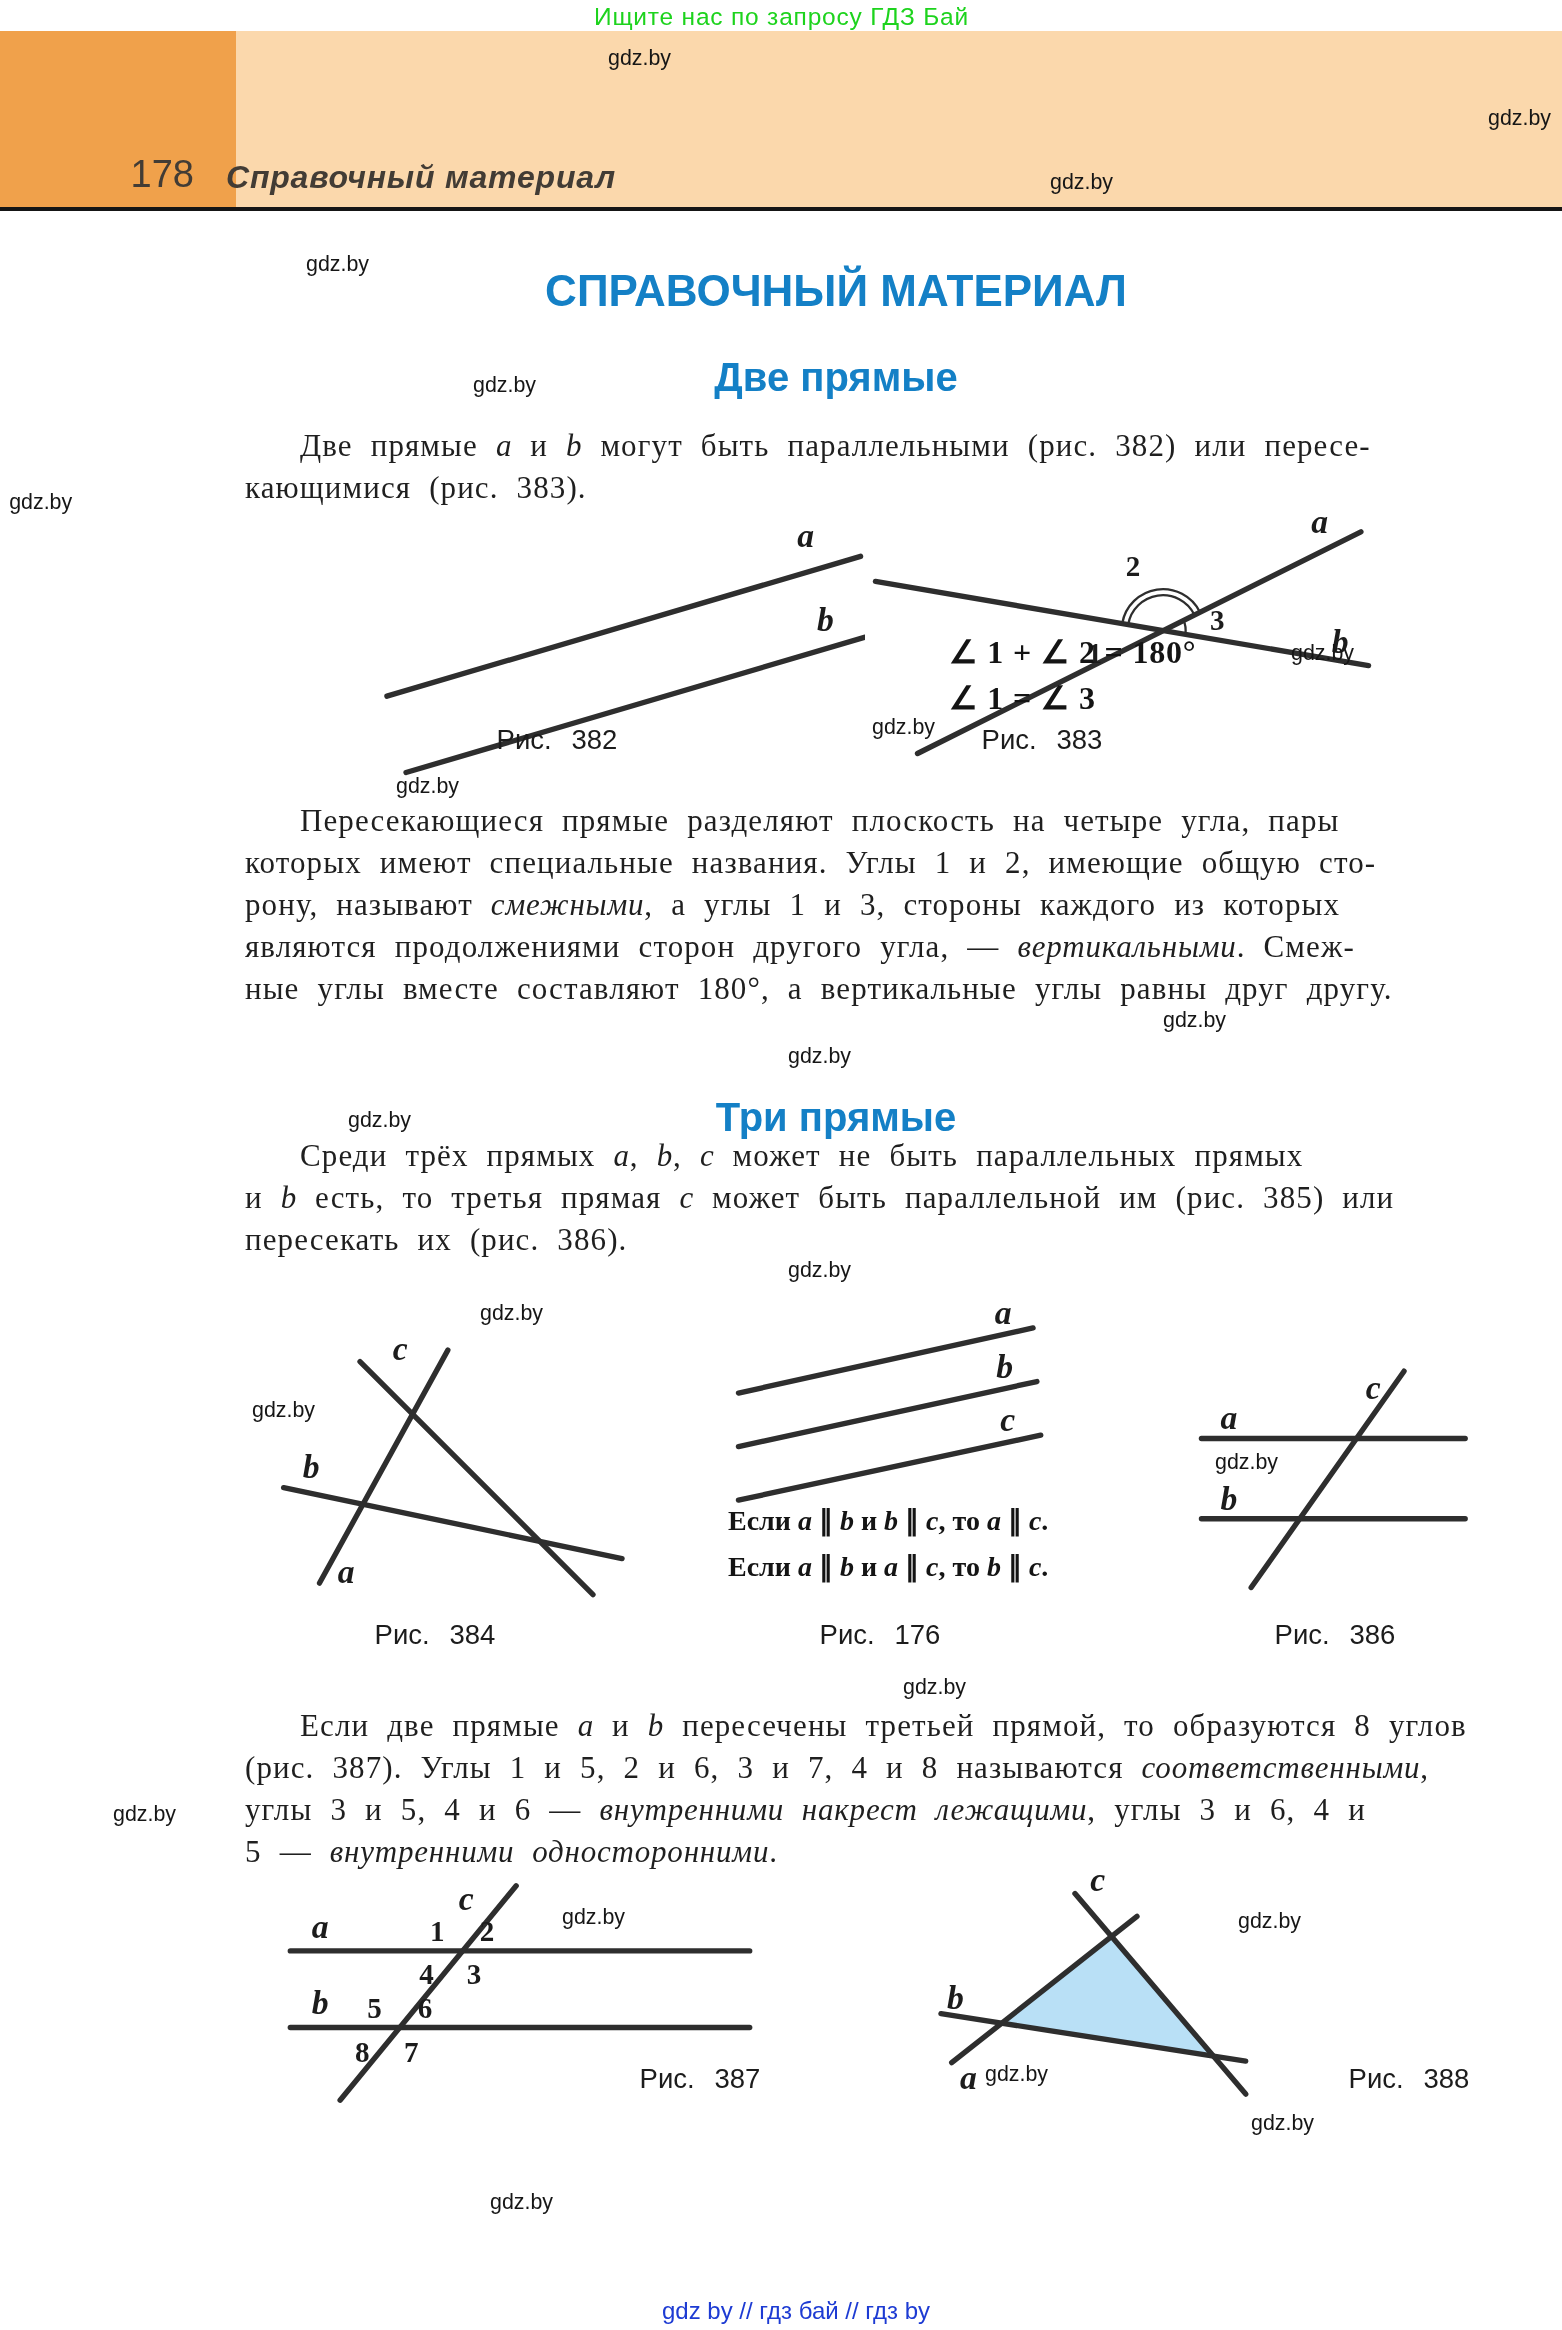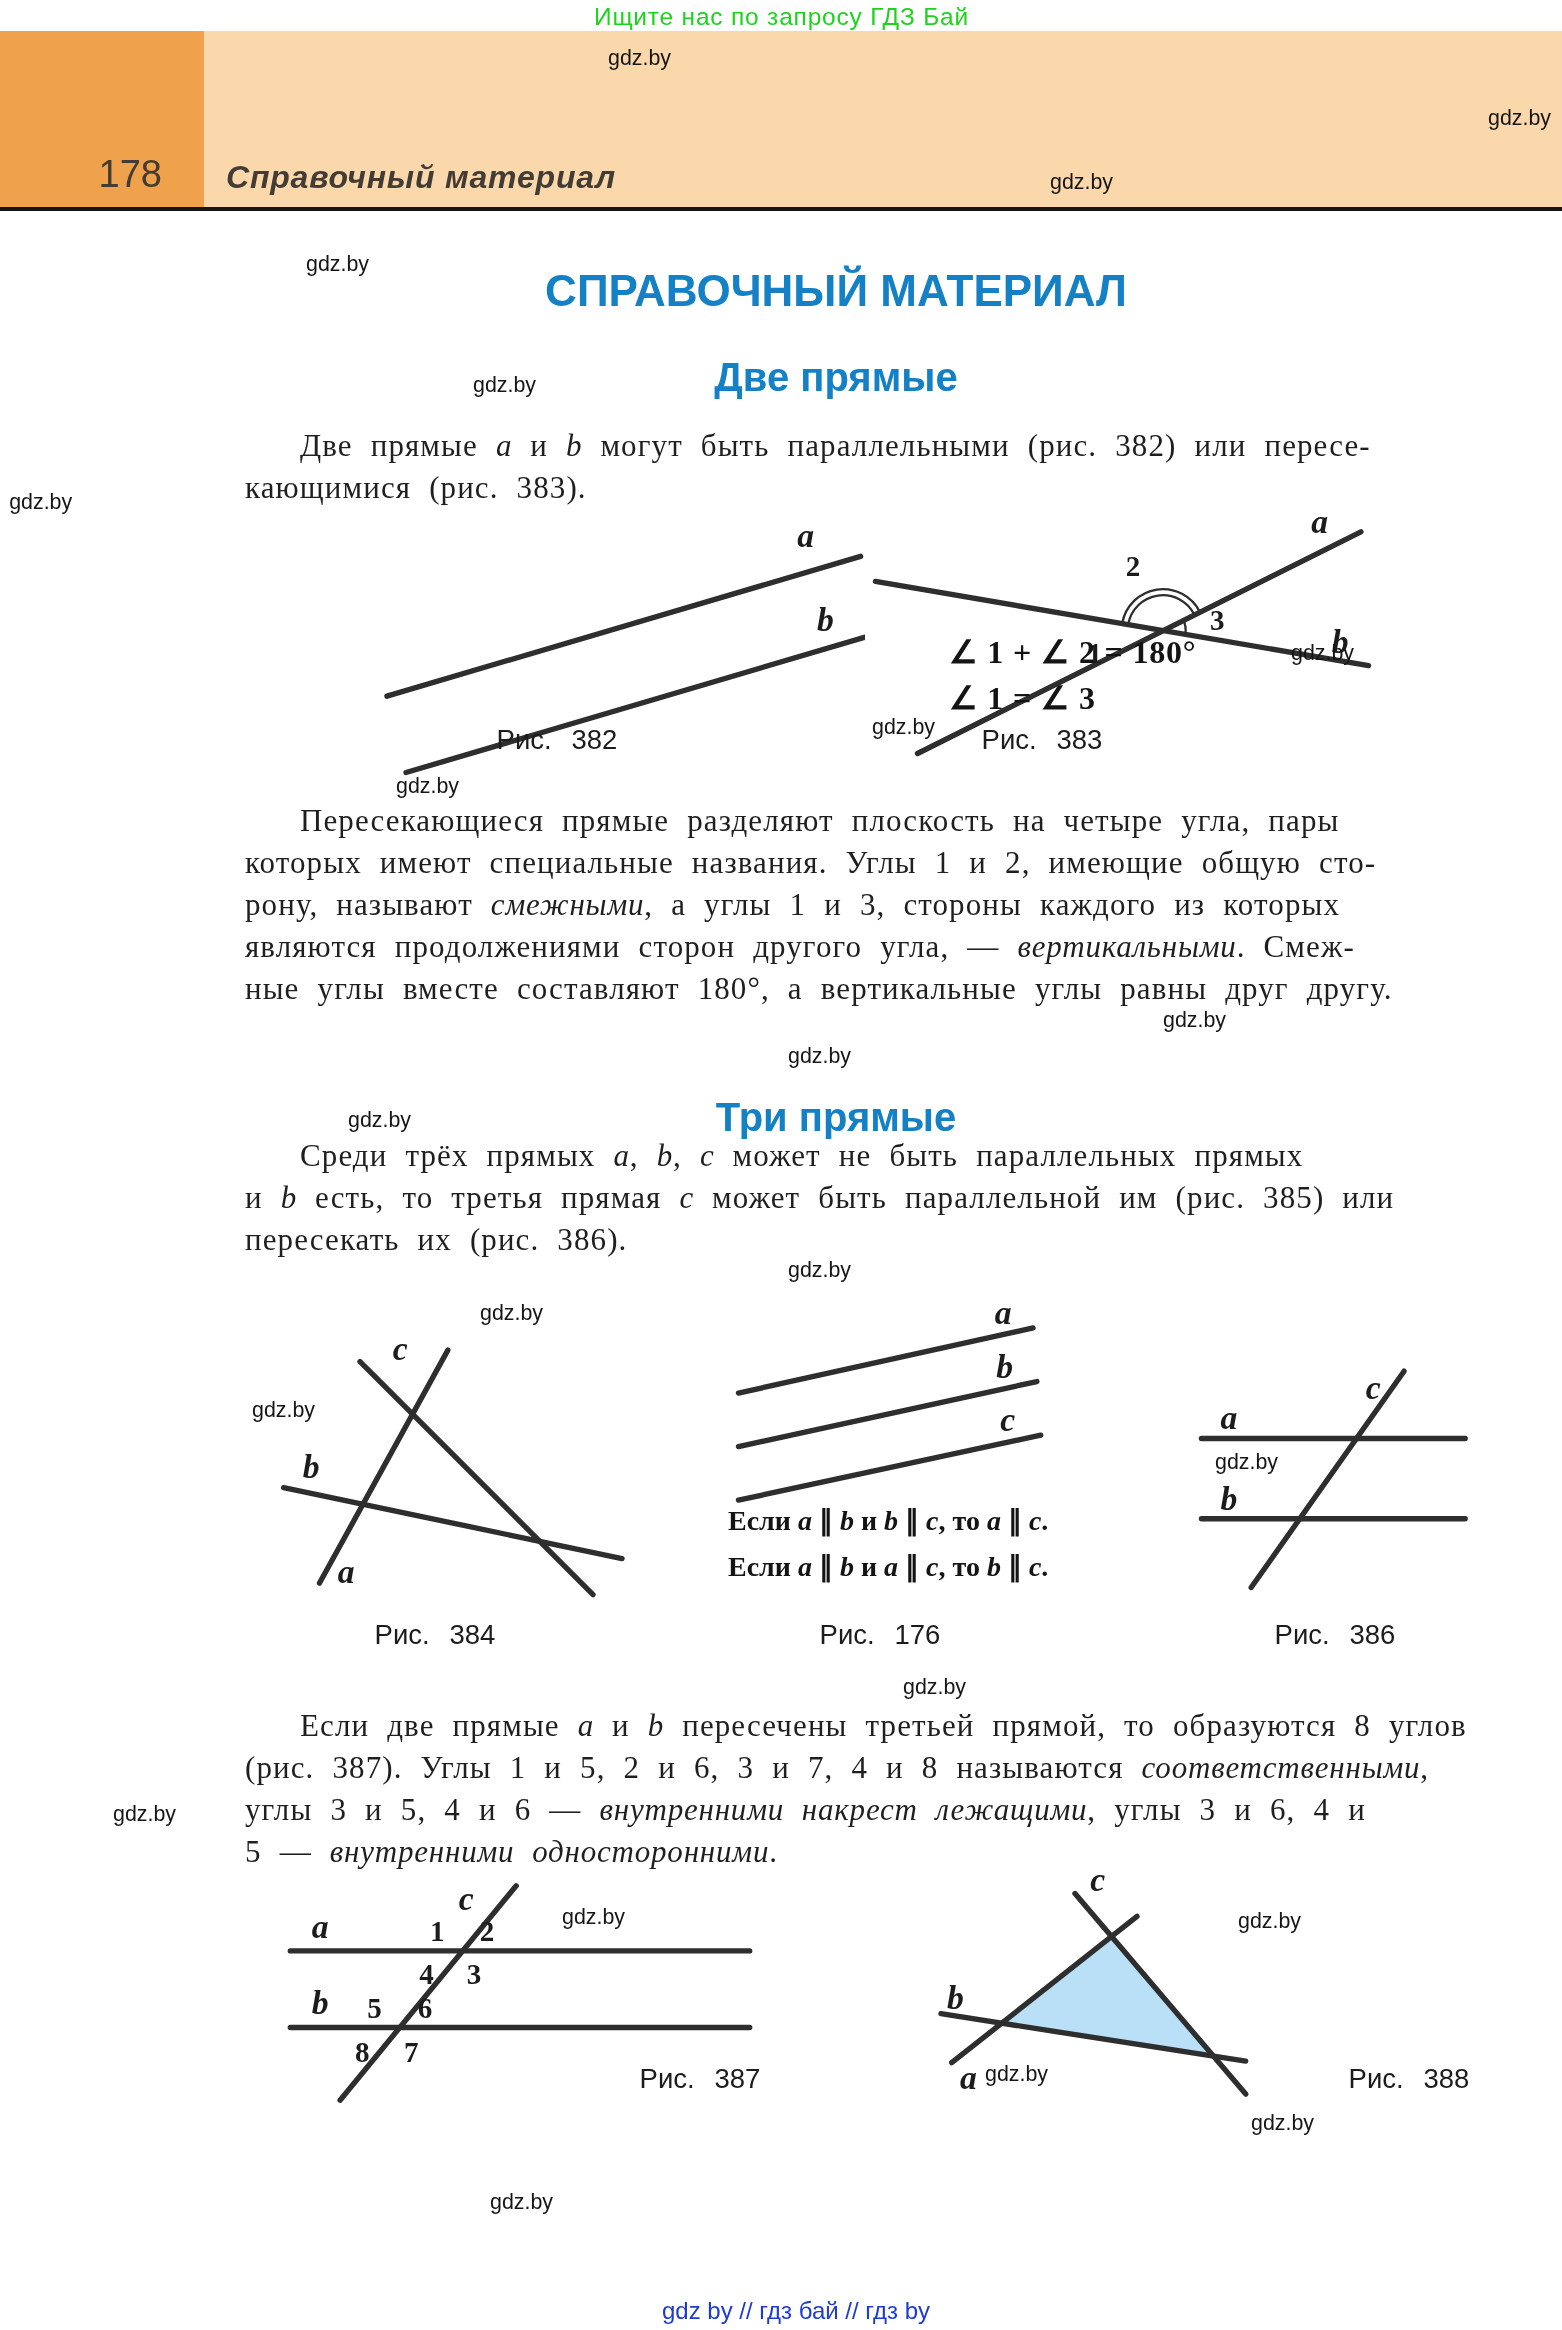--- a/index.html
+++ b/index.html
@@ -3,21 +3,21 @@
 <meta charset="utf-8">
 <style>
   html,body{margin:0;padding:0;background:#e8e8e8;}
   .page{position:relative;width:1563px;height:2330px;background:#ffffff;overflow:hidden;
         font-family:"Liberation Serif",serif;color:#1f1f1f;}
 
   .green-banner{position:absolute;top:3.1px;left:0;width:100%;text-align:center;
         font-family:"Liberation Sans",sans-serif;font-size:24.5px;color:#1dd31d;letter-spacing:0.8px;}
 
   .band{position:absolute;top:31px;left:0;width:1563px;height:177px;background:#fbd8ac;}
-  .band-dark{position:absolute;left:0;top:0;width:204px;height:177px;background:#f0a14b;}
+  .band-dark{position:absolute;left:0;top:0;width:236px;height:177px;background:#f0a14b;}
   .page-num{position:absolute;right:42px;bottom:12.2px;font-family:"Liberation Sans",sans-serif;
         font-size:38px;color:#423c35;}
   .chapter{position:absolute;left:226px;bottom:12.2px;font-family:"Liberation Sans",sans-serif;
         font-style:italic;font-weight:600;font-size:32px;color:#423c35;letter-spacing:0.8px;}
   .band-rule{position:absolute;top:207px;left:0;width:1563px;height:3.8px;background:#151515;}
 
   .main-title{position:absolute;top:266px;left:836px;transform:translateX(-50%);margin:0;
         font-family:"Liberation Sans",sans-serif;font-weight:bold;font-size:44px;color:#1480c6;white-space:nowrap;}
   .sec-h{position:absolute;left:836px;transform:translateX(-50%);margin:0;
         font-family:"Liberation Sans",sans-serif;font-weight:bold;font-size:40px;color:#1480c6;white-space:nowrap;}

